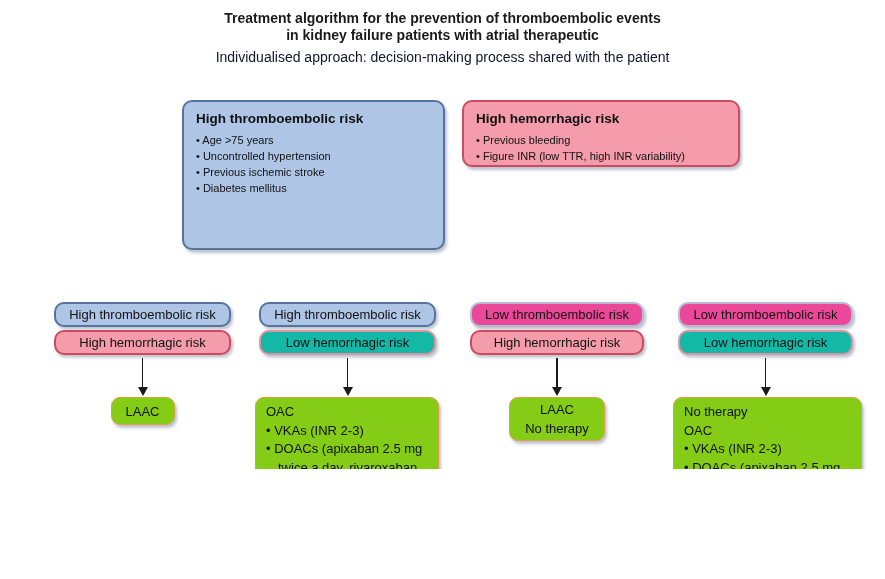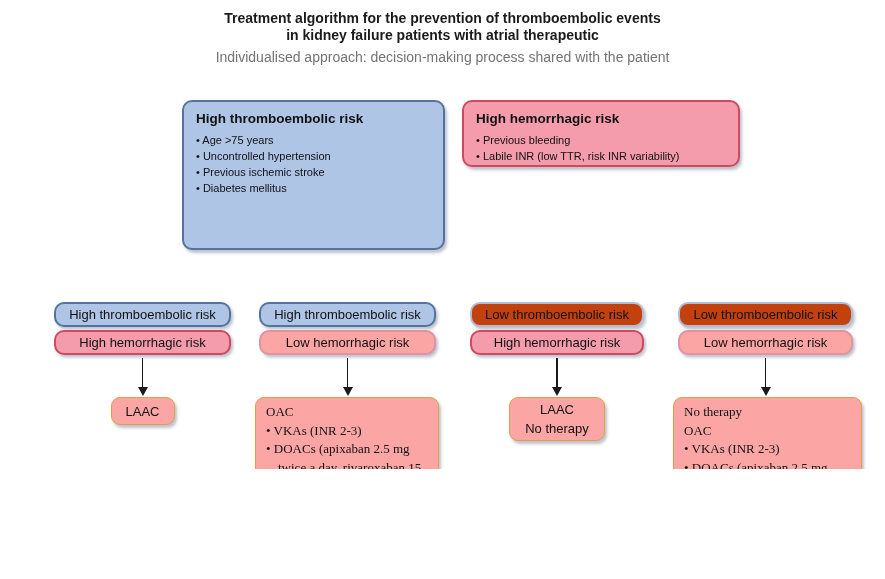--- a/index.html
+++ b/index.html
@@ -7,21 +7,21 @@
     position:relative;
     width:885px;height:469px;
     background:#ffffff;
     font-family:"Liberation Sans", sans-serif;
     color:#111;
     overflow:hidden;
   }
   
   .header{position:absolute;top:10px;left:0;width:885px;text-align:center;}
   .title-line{font-weight:bold;font-size:14px;line-height:17px;color:#1a1a1a;}
-  .subtitle{font-size:14px;line-height:17px;margin-top:5px;color:#737373;}
+  .subtitle{font-size:14px;line-height:17px;margin-top:5px;color:#0f172a;}
 
   
   .def-box{
     position:absolute;box-sizing:border-box;
     border-radius:10px;
     padding:8px 12px;
     box-shadow:2px 3px 3px rgba(125,135,155,0.5);
   }
   .def-box.blue{left:182px;top:100px;width:263px;height:150px;background:#aec5e6;border:2px solid #54749f;}
   .def-box.pink{left:462px;top:100px;width:278px;height:67px;background:#f49cab;border:2px solid #ce4a60;}
@@ -41,40 +41,40 @@
   .col-3{left:678px;width:175px;}
 
   .pill{
     box-sizing:border-box;height:25px;
     border-radius:10px;
     font-size:13px;line-height:21px;text-align:center;
     margin-bottom:3px;
     box-shadow:2px 2.5px 3px rgba(125,135,155,0.5);
   }
   .pill.te-high{background:#aec5e6;border:2px solid #54749f;}
-  .pill.te-low{background:#c2410c;border:2px solid #b3bcd2;}
+  .pill.te-low{background:#ec4899;border:2px solid #b3bcd2;}
   .pill.he-high{background:#f49cab;border:2px solid #ce4a60;}
-  .pill.he-low{background:#fca5a5;border:2px solid #dd93a0;}
+  .pill.he-low{background:#14b8a6;border:2px solid #dd93a0;}
 
   .arrow{position:relative;width:10px;height:39px;margin:2px auto 0;}
   .arrow-line{position:absolute;left:4.25px;top:0;width:1.5px;height:30px;background:#1a1a1a;}
   .arrow-head{
     position:absolute;left:0;top:29px;width:0;height:0;
     border-left:5px solid transparent;border-right:5px solid transparent;
     border-top:9px solid #1a1a1a;
   }
 
   .outcome{
     box-sizing:border-box;
-    background:#fca5a5;border:1.5px solid #dfa045;border-radius:9px;
+    background:#84cc16;border:1.5px solid #dfa045;border-radius:9px;
     font-size:13px;line-height:18.5px;
     box-shadow:2px 3px 3px rgba(125,135,155,0.5);
   }
   .outcome.align-center{text-align:center;}
-  .outcome.align-left{text-align:left;font-family:Liberation Serif, serif;}
+  .outcome.align-left{text-align:left;}
   .col-0 .outcome{width:64px;height:28px;margin:0 auto;padding-top:3px;line-height:21px;}
   .col-1 .outcome{width:184px;margin-left:-4px;padding:5px 6px 5px 10px;}
   .col-2 .outcome{width:96px;height:44px;margin:0 auto;padding-top:3px;}
   .col-3 .outcome{width:189px;margin-left:-5px;padding:5px 6px 5px 10px;}
   .outcome-item{padding-left:0;}
   .outcome-item.bulleted{padding-left:12px;text-indent:-12px;}
 
   
   .caption{
     position:absolute;left:18px;top:545px;width:858px;
@@ -101,21 +101,21 @@
         <li>• Uncontrolled hypertension</li>
         <li>• Previous ischemic stroke</li>
         <li>• Diabetes mellitus</li>
       </ul>
   </div>
 
   <div class="def-box pink">
     <div class="def-heading">High hemorrhagic risk</div>
     <ul class="def-list" id="he-list">
         <li>• Previous bleeding</li>
-        <li>• Labile INR (low TTR, risk INR variability)</li>
+        <li>• Figure INR (low TTR, high INR variability)</li>
       </ul>
   </div>
 
   <div class="columns" id="columns">
     <div class="col col-0">
       <div class="pill te te-high">High thromboembolic risk</div>
       <div class="pill he he-high">High hemorrhagic risk</div>
       <div class="arrow">
         <div class="arrow-line"></div>
         <div class="arrow-head"></div>

